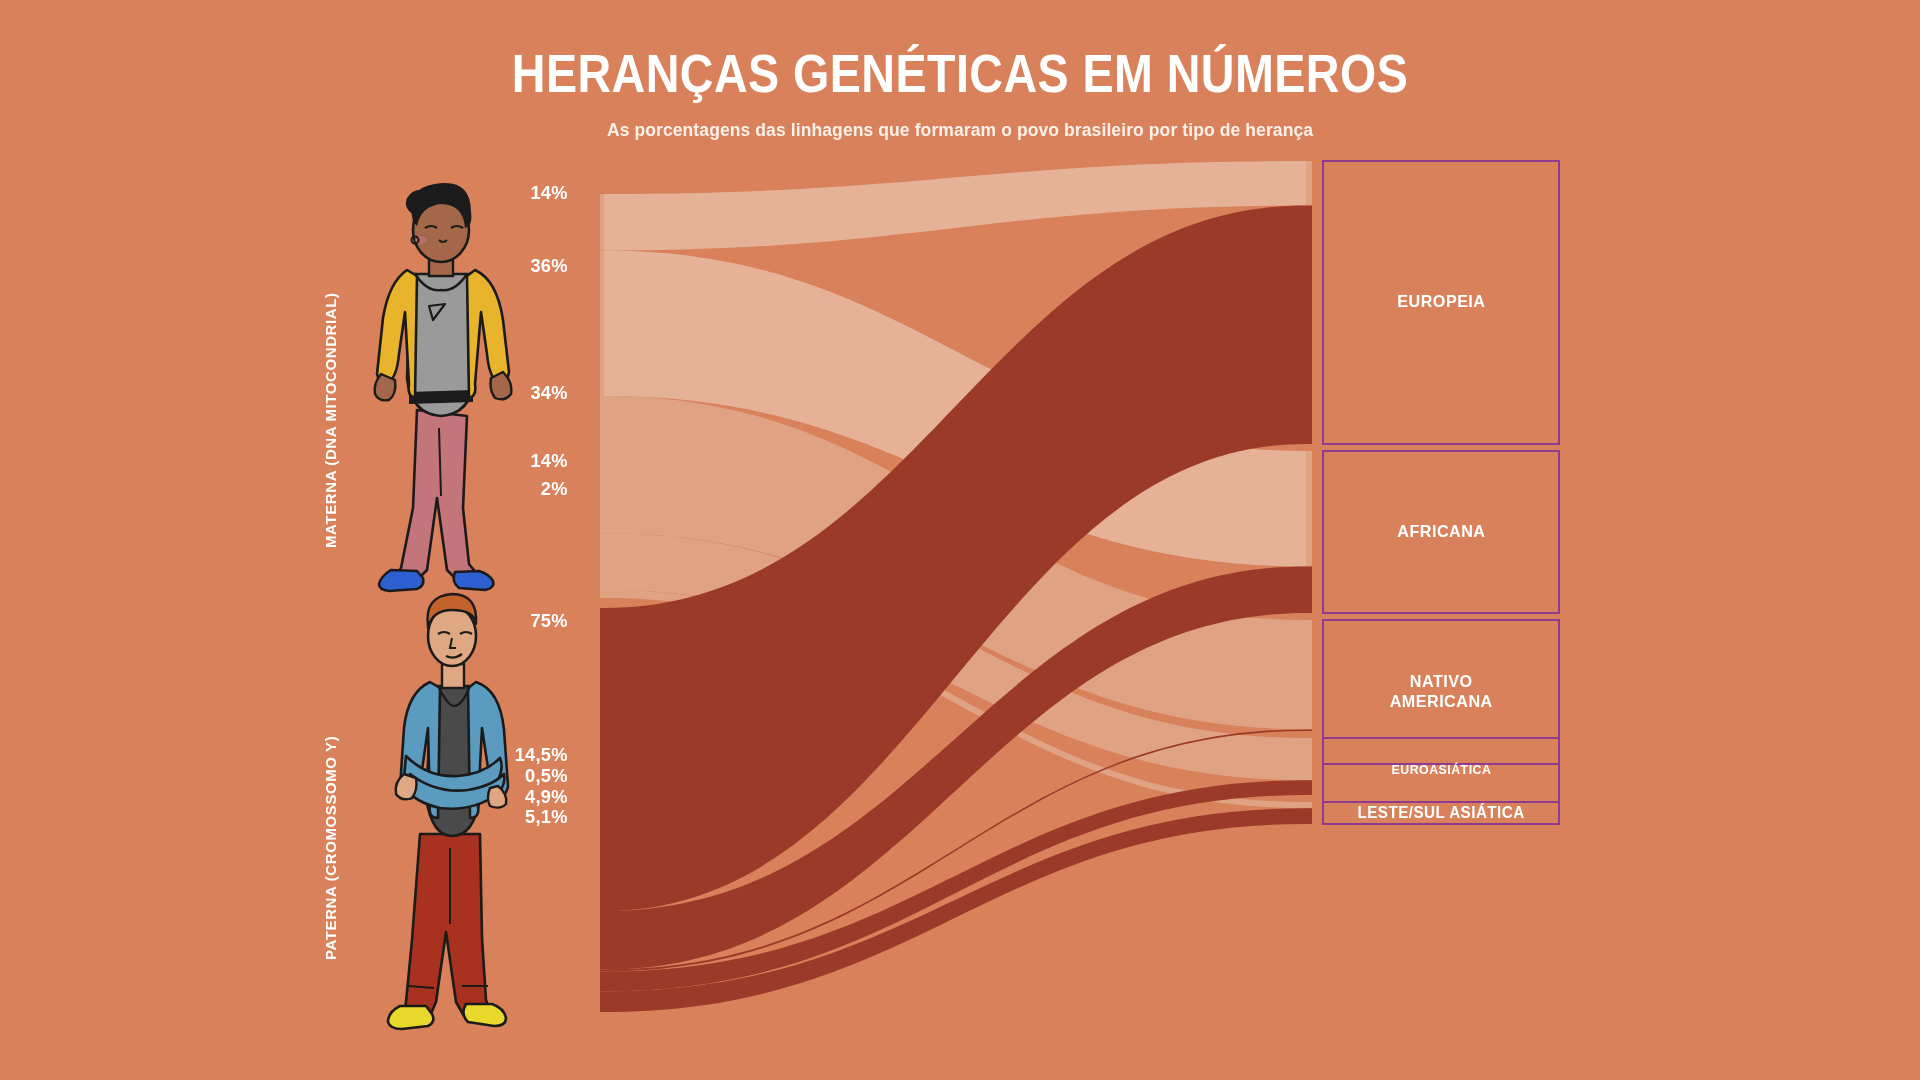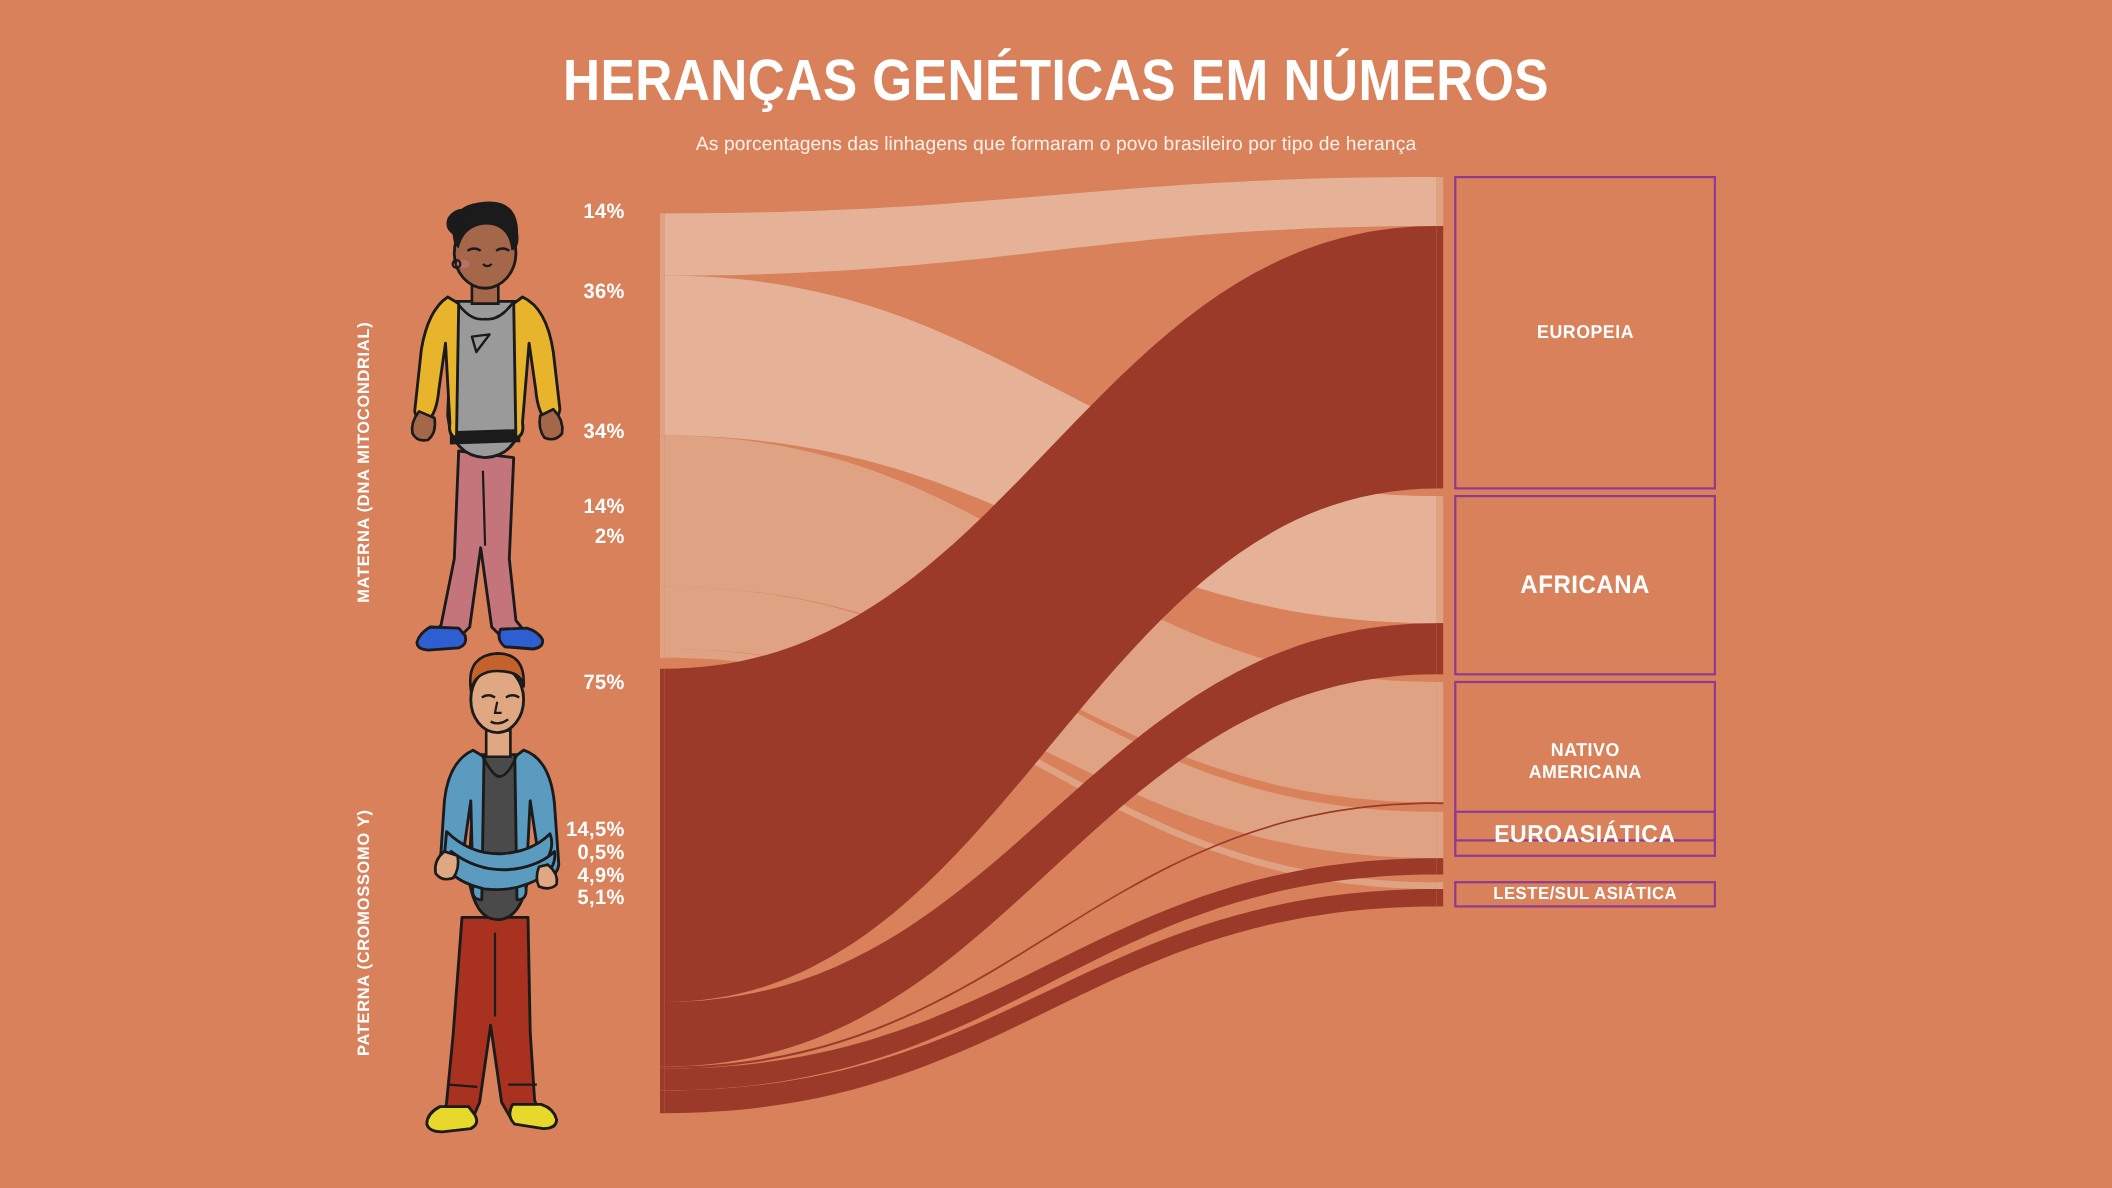--- a/index.html
+++ b/index.html
@@ -21,21 +21,21 @@
     letter-spacing: 0.5px;
     color: #ffffff;
     transform: scaleX(0.88);
     transform-origin: center top;
     line-height: 1.05;
   }
   .subtitle {
     position: absolute; top: 120px; left: 0; width: 1920px;
     text-align: center;
     font-size: 17.5px;
-    font-weight: 400;
+    font-weight: 700;
     color: #fdf0e8;
     letter-spacing: 0.1px;
   }
 
   
   .axis-label {
     position: absolute;
     color: #ffffff;
     font-weight: 700;
     font-size: 15px;
@@ -213,30 +213,30 @@
         <rect x="1306" y="780.2222222222222" width="6" height="14.77777777777778" fill="#9b3a28"></rect>
         <rect x="1306" y="802" width="6" height="6.19718309859155" fill="#dfa384"></rect>
         <rect x="1306" y="808.1971830985915" width="6" height="15.80281690140845" fill="#9b3a28"></rect>
       </g>
   </svg>
 
   <div id="nodes-layer">
       <div class="node-box" style="left: 1322px; top: 160px; width: 238px; height: 285px; font-size: 17px;">
         <span>EUROPEIA</span>
       </div>
-      <div class="node-box" style="left: 1322px; top: 450px; width: 238px; height: 164px; font-size: 23px;">
+      <div class="node-box" style="left: 1322px; top: 450px; width: 238px; height: 164px; font-size: 17px;">
         <span>AFRICANA</span>
       </div>
       <div class="node-box" style="left: 1322px; top: 619px; width: 238px; height: 146px; font-size: 17px;">
         <div>
           <span>NATIVO</span>
           <span>AMERICANA</span>
         </div>
       </div>
-      <div class="node-box" style="left: 1322px; top: 737px; width: 238px; height: 42px; font-size: 22px;">
+      <div class="node-box" style="left: 1322px; top: 737px; width: 238px; height: 66px; font-size: 13px;">
         <span>EUROASIÁTICA</span>
       </div>
       <div class="node-box" style="left: 1322px; top: 801px; width: 238px; height: 24px; font-size: 16px; justify-content: center;">
         <span>LESTE/SUL ASIÁTICA</span>
       </div>
     </div>
 
 </div>
 
 </body></html>

